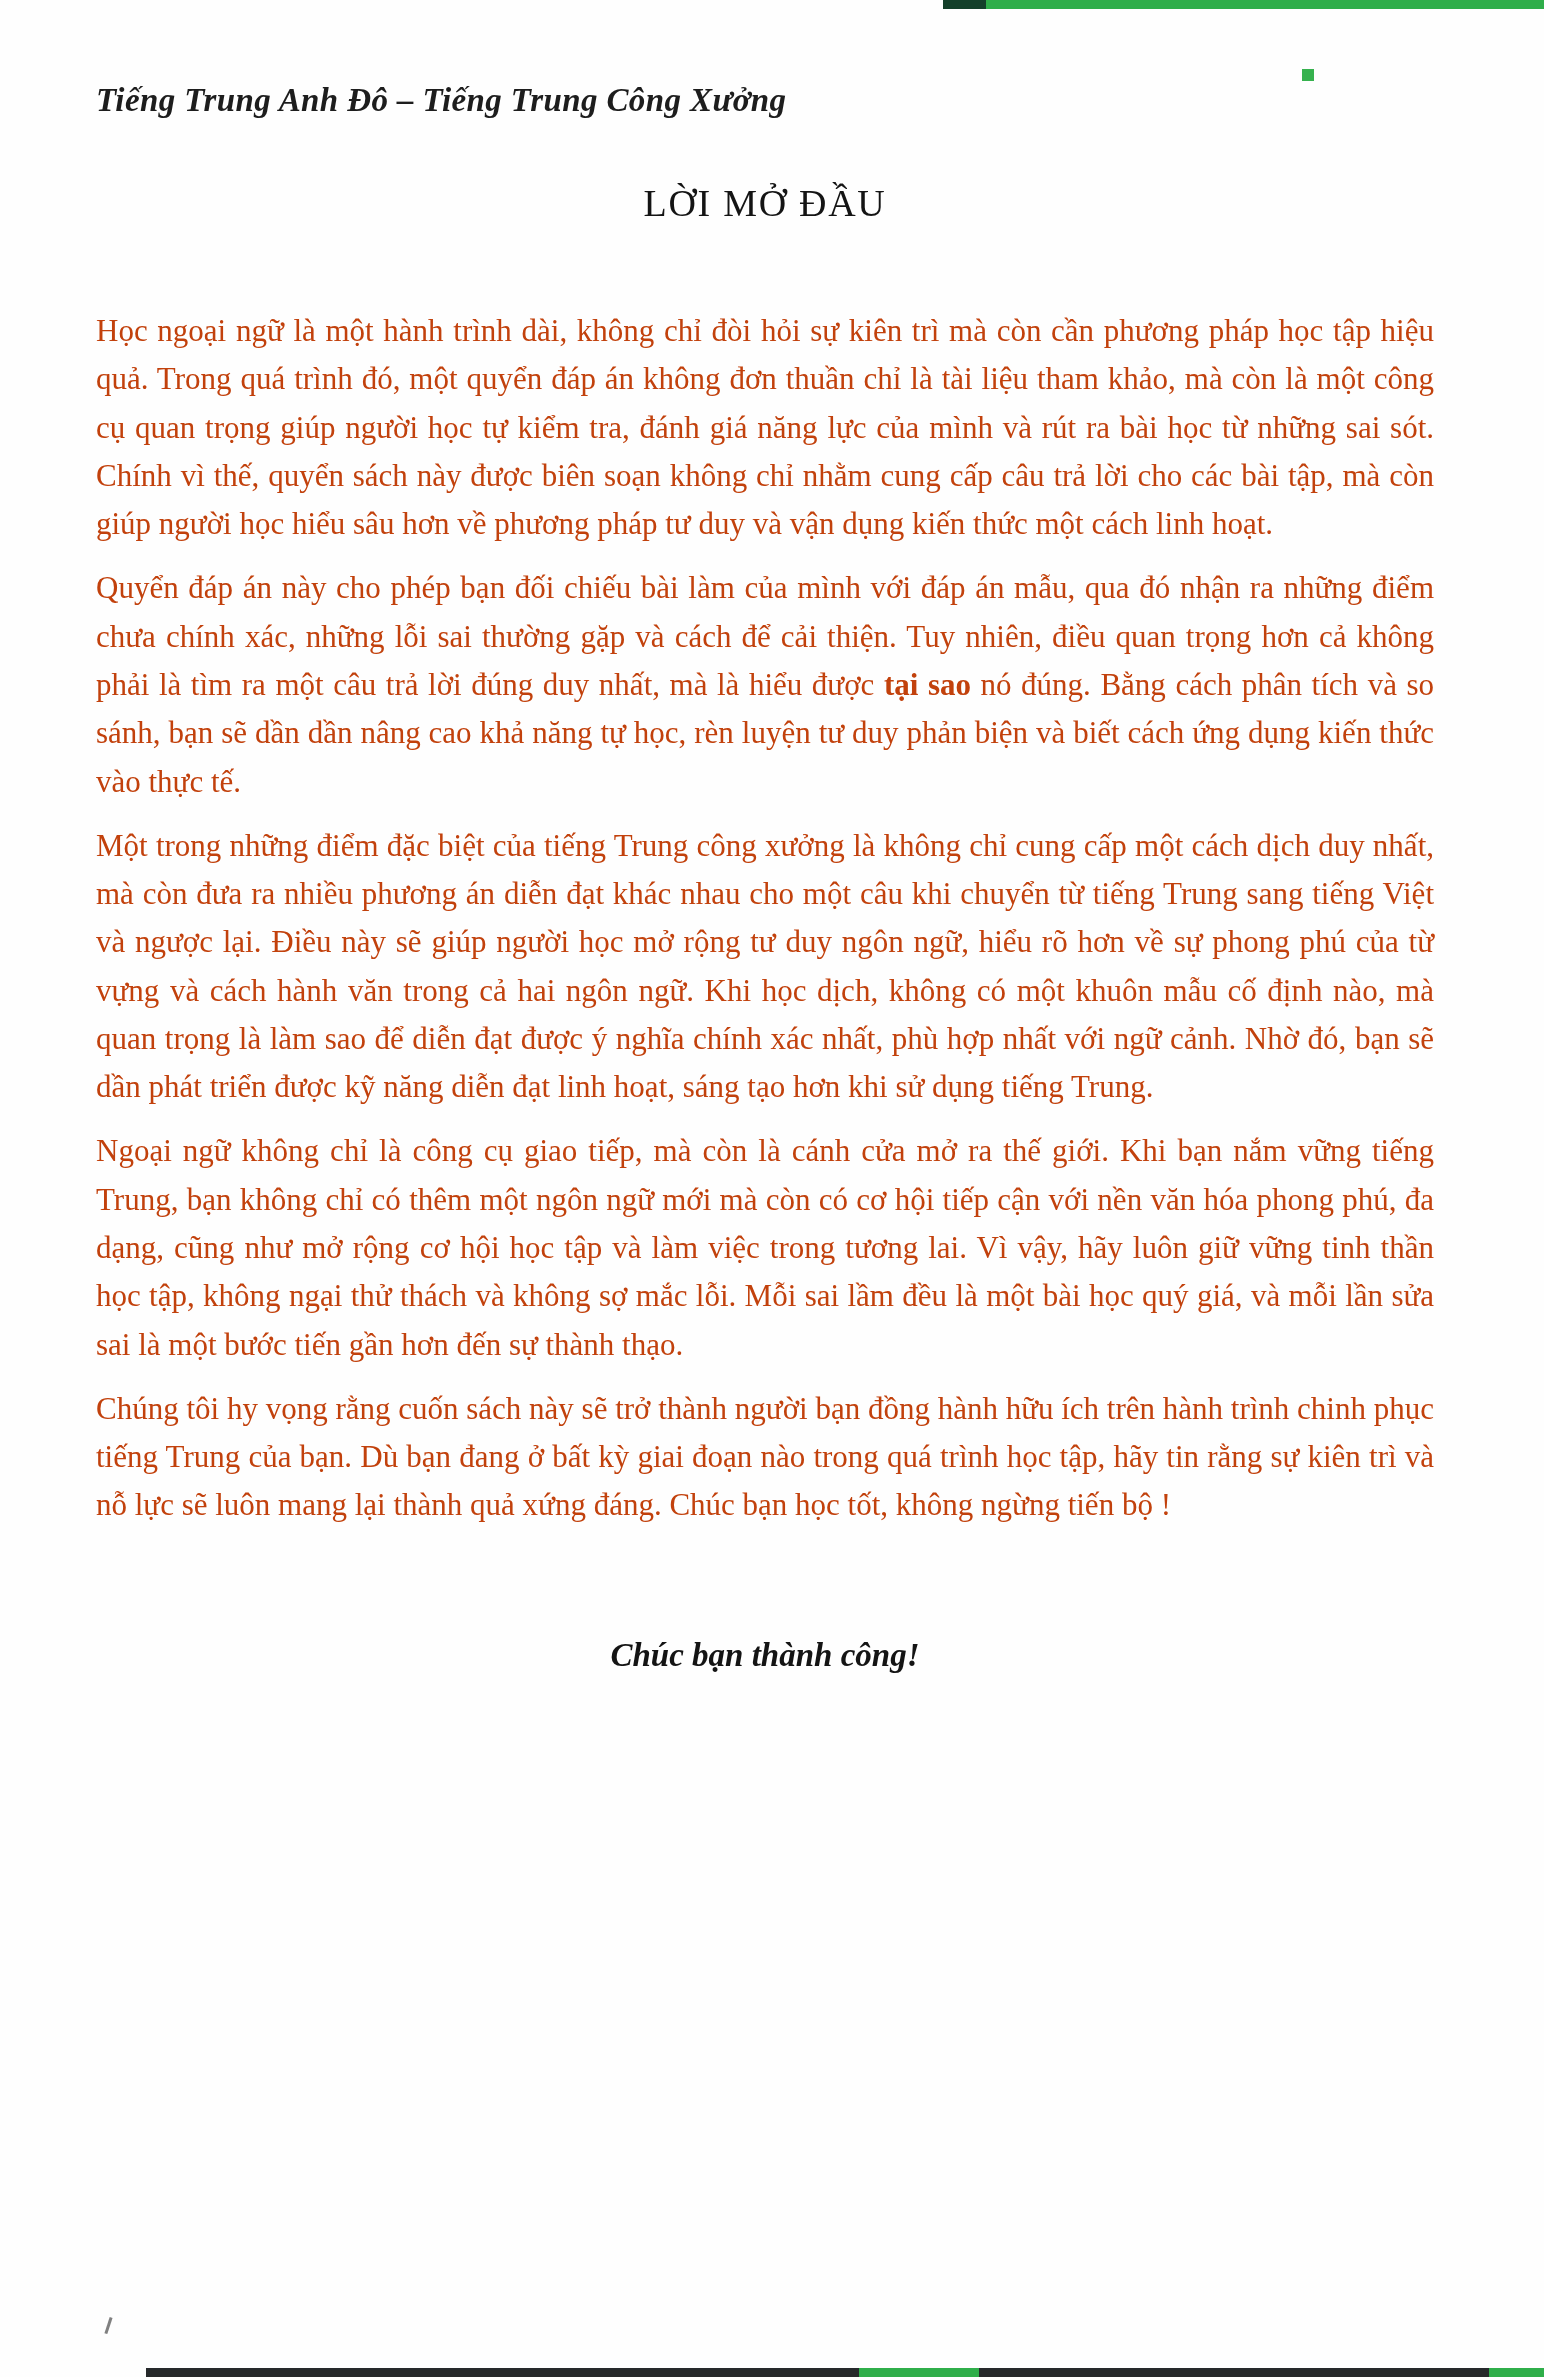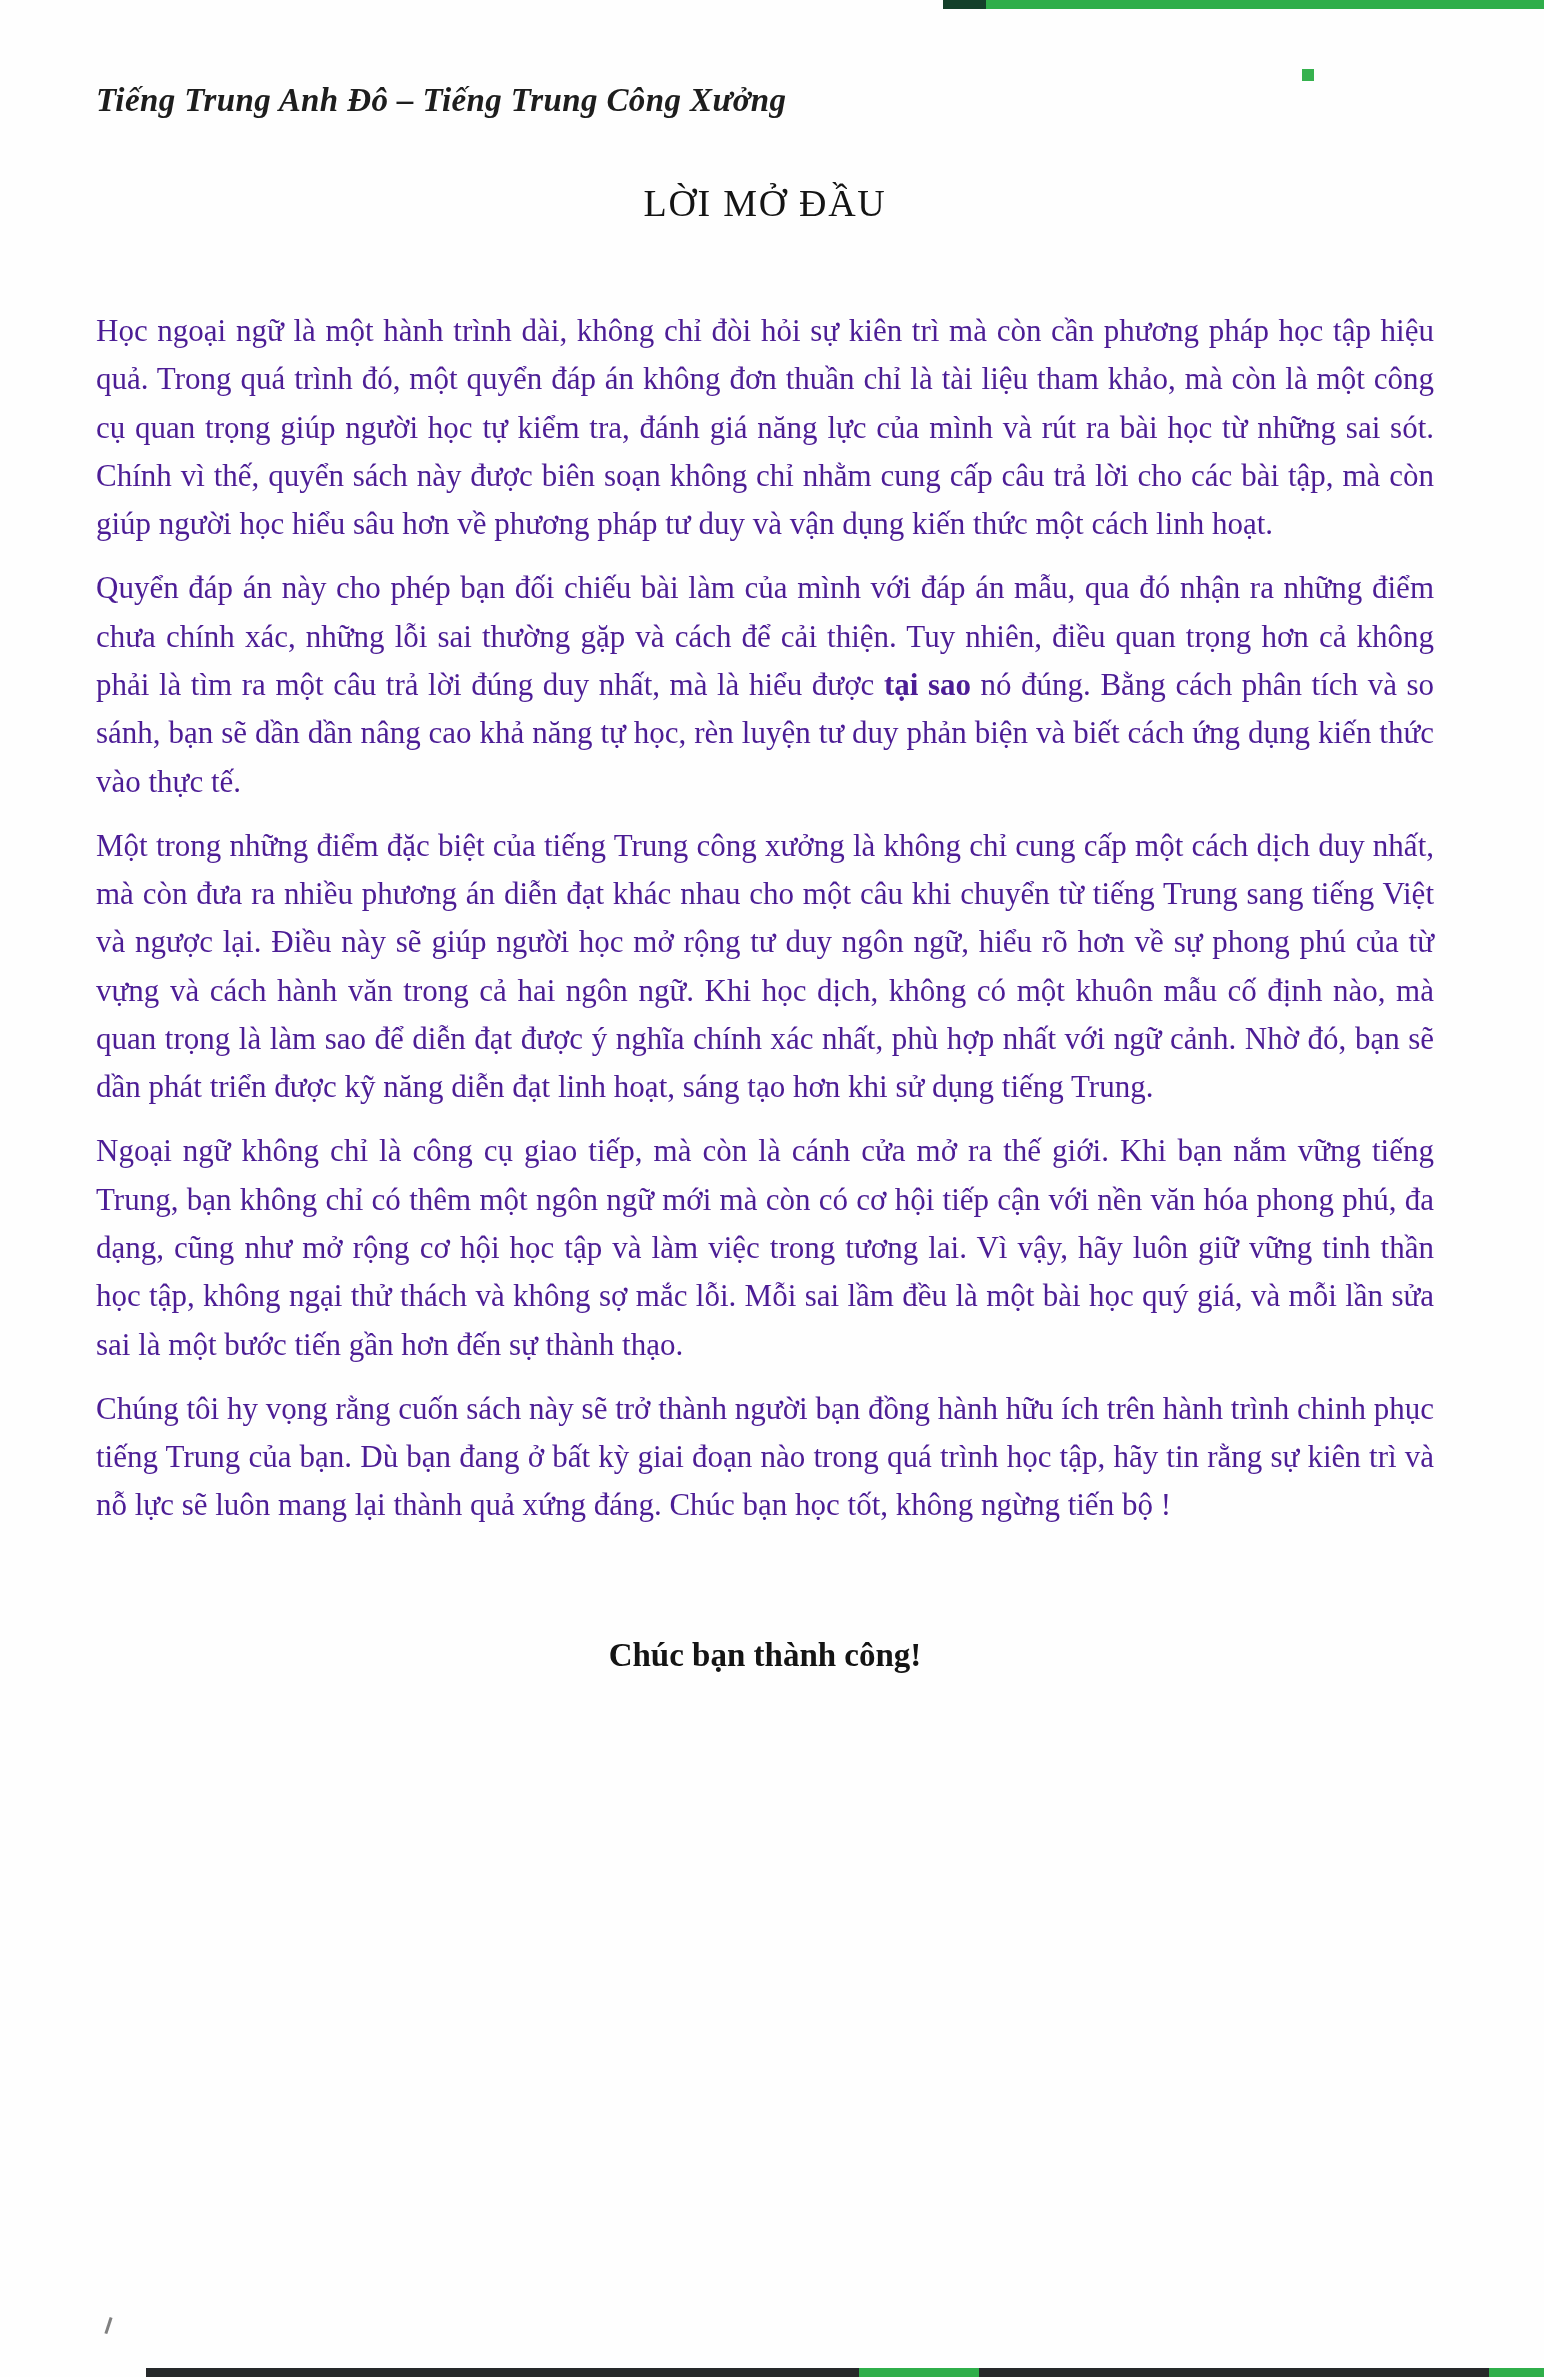--- a/index.html
+++ b/index.html
@@ -70,29 +70,30 @@
   }
   main.doc-body {
     display: block;
     margin-top: 82px;
   }
   main.doc-body p {
     margin: 0 0 15.5px 0;
     font-size: 31px;
     line-height: 1.56;
     text-align: justify;
-    color: #4c1d95;
+    color: #c2410c;
   }
   main.doc-body p strong { font-weight: bold; }
   .closing-line {
     margin-top: 107px;
     text-align: center;
     font-size: 33px;
     font-weight: bold;
     color: #141414;
+    font-style: italic;
   }
 </style>
 </head>
 <body>
 
 <div class="page">
 
   <div class="artifact top-strip-dark"></div>
   <div class="artifact top-strip-green"></div>
   <div class="artifact corner-square"></div>

